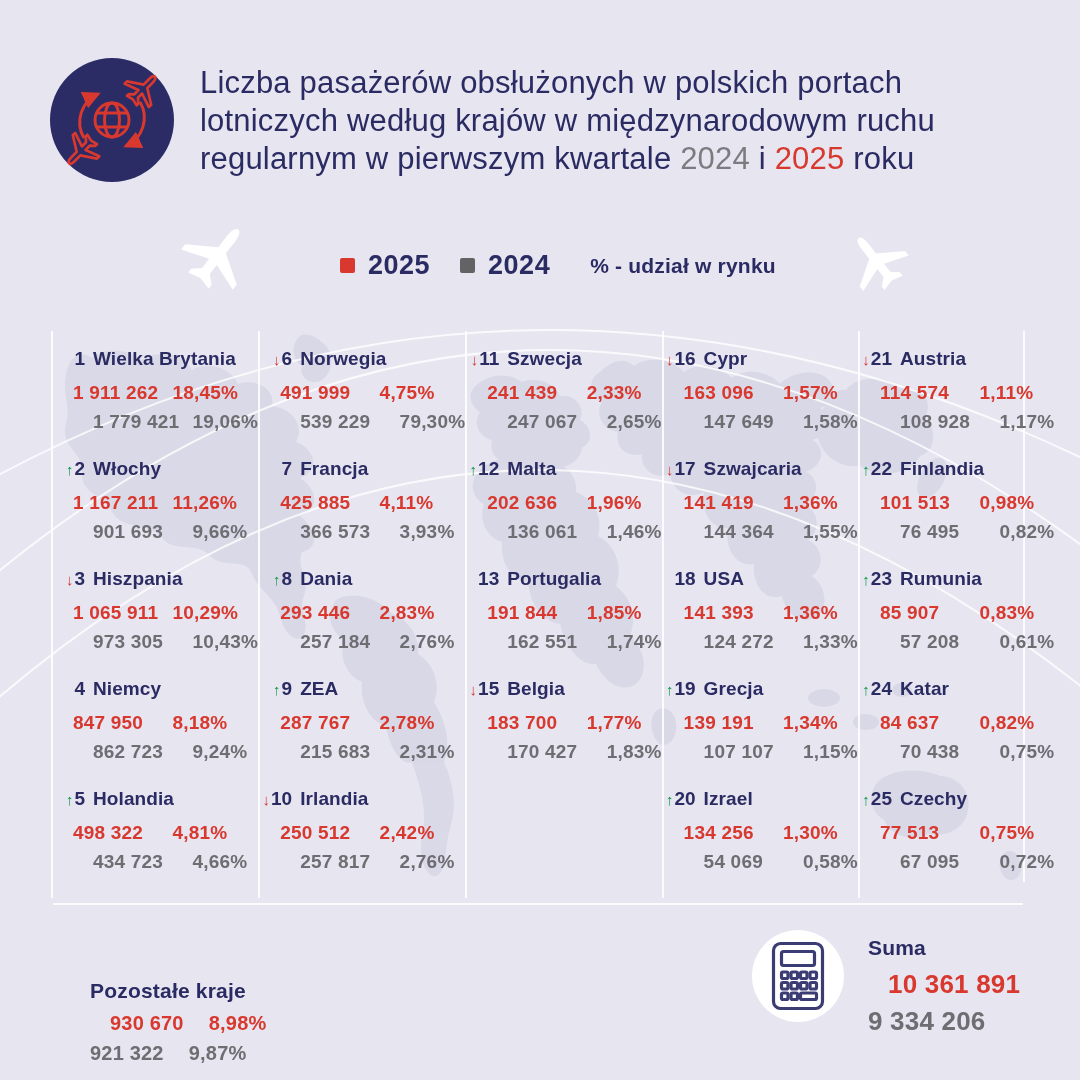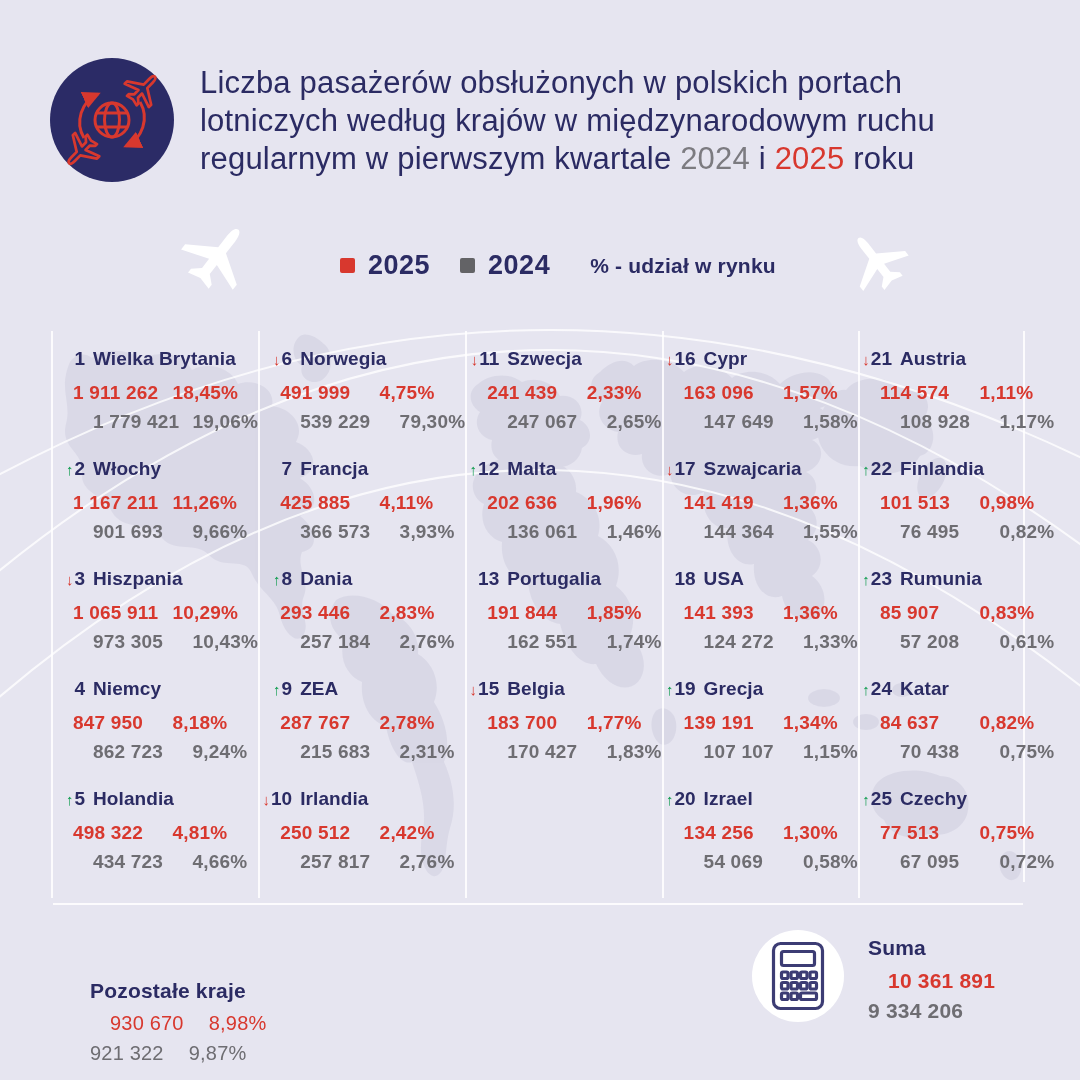--- a/index.html
+++ b/index.html
@@ -40,26 +40,26 @@
   .c-vals .v{display:inline-block;width:94px;}
   .r2025{color:var(--red);padding-left:20px;}
   .r2024{color:var(--gray);}
 
   
   #bottom-rule{position:absolute;left:53px;top:903px;width:970px;height:2px;background:rgba(255,255,255,.85);}
 
   
   #others{position:absolute;left:90px;top:979px;}
   .f-label{color:var(--navy);font-size:21px;font-weight:700;margin-bottom:9px;letter-spacing:.2px;}
-  .f-row{font-size:20px;font-weight:400;margin-bottom:7px;letter-spacing:.2px;}
+  .f-row{font-size:20px;font-weight:700;margin-bottom:7px;letter-spacing:.2px;}
   .f-row .v{display:inline-block;width:93px;}
   #suma-circle{position:absolute;left:752px;top:930px;width:92px;height:92px;border-radius:50%;
                background:#ffffff;display:flex;align-items:center;justify-content:center;}
   #suma{position:absolute;left:868px;top:936px;}
-  #suma .s-val{font-size:21px;font-weight:700;margin-bottom:6px;letter-spacing:.2px;}
+  #suma .s-val{font-size:26px;font-weight:700;margin-bottom:6px;letter-spacing:.2px;}
 </style>
 </head>
 <body>
 
 <div id="canvas">
 
   <svg id="bg-svg" width="1080" height="1080" viewBox="0 0 1080 1080">
     <g fill="#d2d1e1" opacity="0.6">
       <path d="M70,362 C58,390 72,402 66,424 C60,448 84,452 82,472 C80,494 104,494 112,512 C124,532 148,520 162,538 C176,554 196,540 210,556 C224,570 246,556 252,574 C260,592 276,598 280,616 C284,634 298,646 304,634 C310,622 298,610 304,596 C310,580 296,568 302,552 C322,548 314,526 300,516 C322,508 316,488 300,478 C322,470 314,448 296,442 C306,424 290,408 272,406 C276,388 254,378 238,384 C230,366 206,362 192,370 C182,352 156,350 142,360 C128,348 102,348 92,358 C84,352 76,354 70,362 Z"></path>
       <path d="M300,336 C290,344 292,360 302,366 C298,378 312,386 322,380 C334,372 334,352 324,344 C316,336 306,332 300,336 Z"></path>

